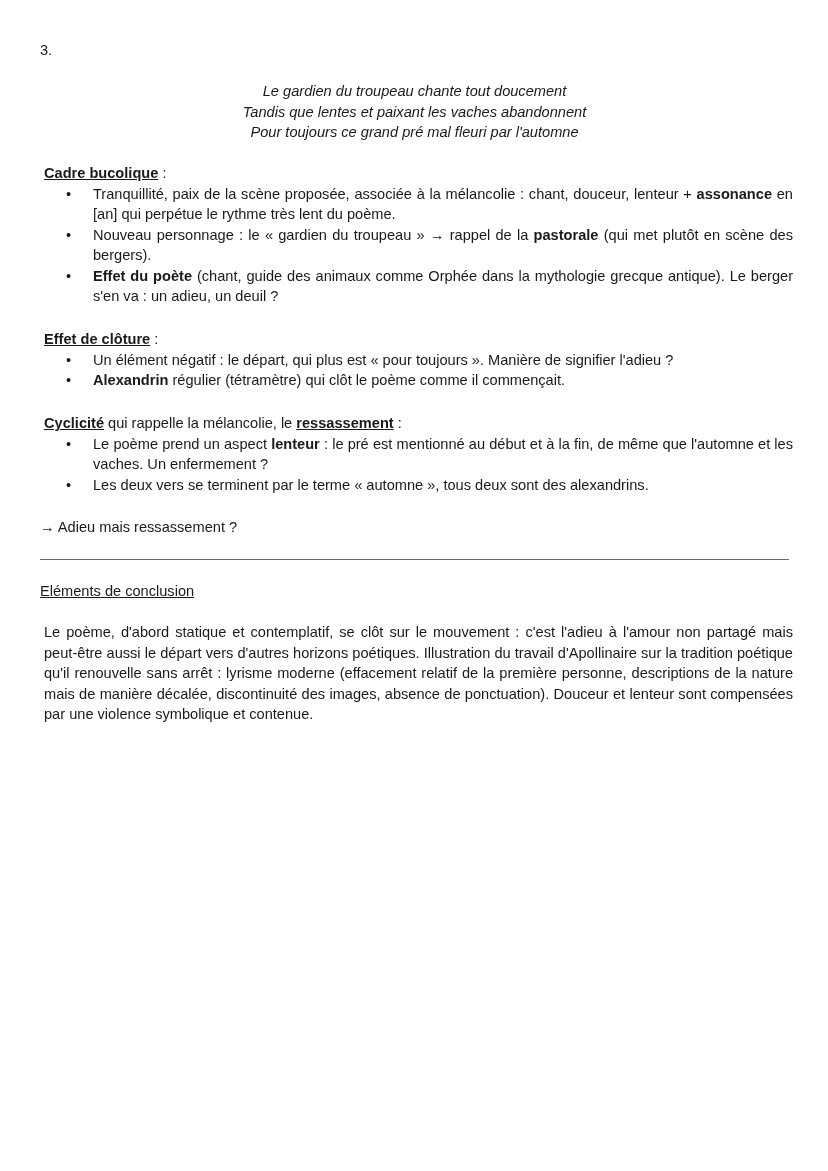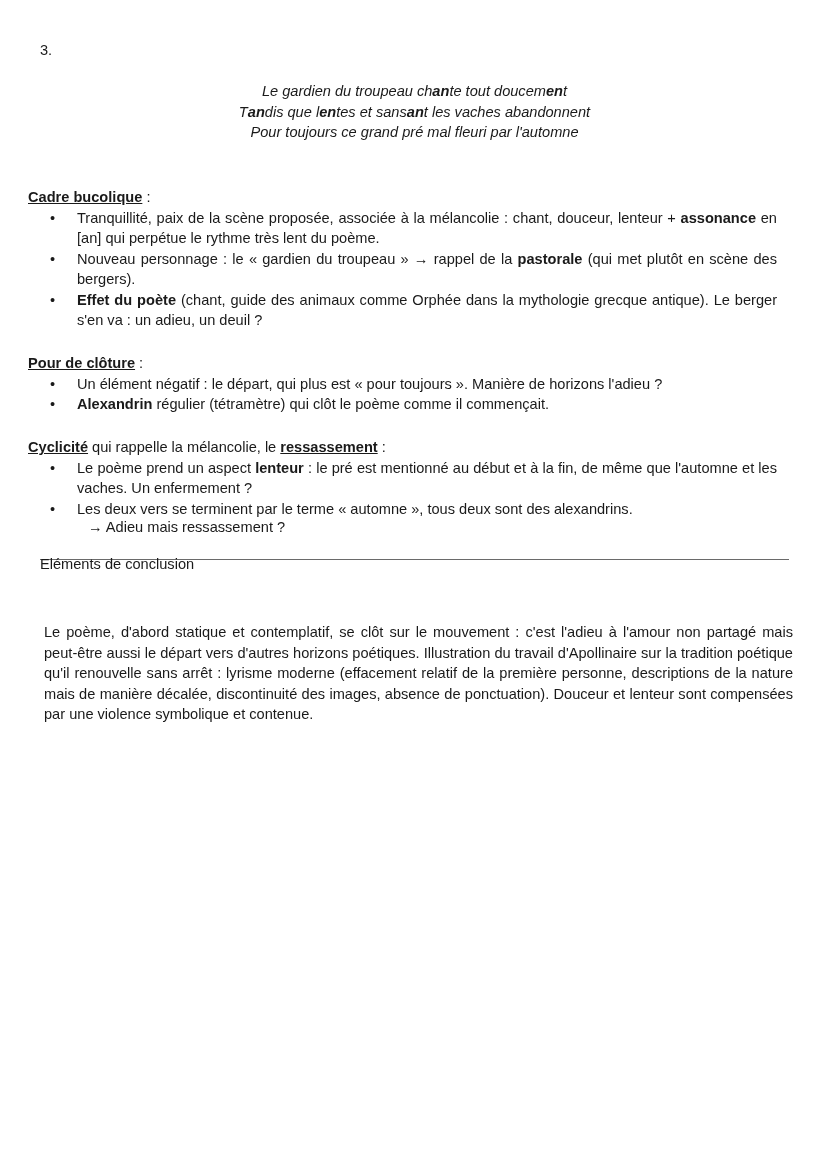--- a/index.html
+++ b/index.html
@@ -6,55 +6,55 @@
     body {
       width: 828px; height: 1171px; position: relative; overflow: hidden;
       font-family: "Liberation Sans", "DejaVu Sans", sans-serif;
       color: #1a1a1a;
       font-size: 14.6px;
       line-height: 20.5px;
     }
     .num { position: absolute; left: 40px; top: 40px; }
     .poem { position: absolute; left: 40px; width: 749px; top: 81px; text-align: center; font-style: italic; }
     .poem .line { display: block; height: 20.5px; }
-    .poem b { font-weight: bold; }
-    .section { position: absolute; left: 28px; width: 749px; margin-top: 24px; }
+    .poem b { font-weight: normal; }
+    .section { position: absolute; left: 44px; width: 749px; }
     .heading { display: block; }
     .u { text-decoration: underline; font-weight: bold; }
     ul { list-style: none; margin: 0; padding: 0; }
     li { position: relative; padding-left: 49px; text-align: justify; }
     li .bullet { position: absolute; left: 22px; top: 0; }
-    .arrow-line { position: absolute; left: 40px; top: 517px; margin-left: 48px; }
+    .arrow-line { position: absolute; left: 40px; top: 517px; }
     .divider { position: absolute; left: 40px; top: 559px; width: 749px; height: 0; border-top: 1.3px solid #6a6a6a; }
-    .concl-title { position: absolute; left: 40px; top: 554px; }
+    .concl-title { position: absolute; left: 40px; top: 581px; text-decoration: underline; }
     .concl-text { position: absolute; left: 44px; top: 622px; width: 749px; text-align: justify; }
   </style>
 </head>
 <body>
 
 <div class="num">3.</div>
 
 <div class="poem" id="poem">
     <span class="line"><span>Le gardien du troupeau ch</span><b>an</b><span>te tout doucem</span><b>en</b><span>t</span></span>
-    <span class="line"><span>T</span><b>an</b><span>dis que l</span><b>en</b><span>tes et sans</span><b>an</b><span>t les vaches abandonnent</span></span>
+    <span class="line"><span>T</span><b>an</b><span>dis que l</span><b>en</b><span>tes et paix</span><b>an</b><span>t les vaches abandonnent</span></span>
     <span class="line"><span>Pour toujours ce grand pré mal fleuri par l'automne</span></span>
   </div>
 
 <div class="section" id="sec0" style="top:163px;">
     <div class="heading"><span class="u">Cadre bucolique</span><span> :</span></div>
     <ul>
       <li><span class="bullet">•</span><span>Tranquillité, paix de la scène proposée, associée à la mélancolie : chant, douceur, lenteur + </span><b>assonance</b><span> en [an] qui perpétue le rythme très lent du poème.</span></li>
       <li><span class="bullet">•</span><span>Nouveau personnage : le « gardien du troupeau » → rappel de la </span><b>pastorale</b><span> (qui met plutôt en scène des bergers).</span></li>
       <li><span class="bullet">•</span><b>Effet du poète</b><span> (chant, guide des animaux comme Orphée dans la mythologie grecque antique). Le berger s'en va : un adieu, un deuil ?</span></li>
     </ul>
   </div>
 <div class="section" id="sec1" style="top:329px;">
-    <div class="heading"><span class="u">Pour de clôture</span><span> :</span></div>
+    <div class="heading"><span class="u">Effet de clôture</span><span> :</span></div>
     <ul>
-      <li><span class="bullet">•</span><span>Un élément négatif : le départ, qui plus est « pour toujours ». Manière de horizons l'adieu ?</span></li>
+      <li><span class="bullet">•</span><span>Un élément négatif : le départ, qui plus est « pour toujours ». Manière de signifier l'adieu ?</span></li>
       <li><span class="bullet">•</span><b>Alexandrin</b><span> régulier (tétramètre) qui clôt le poème comme il commençait.</span></li>
     </ul>
   </div>
 <div class="section" id="sec2" style="top:413px;">
     <div class="heading"><span class="u">Cyclicité</span><span> qui rappelle la mélancolie, le </span><span class="u">ressassement</span><span> :</span></div>
     <ul>
       <li><span class="bullet">•</span><span>Le poème prend un aspect </span><b>lenteur</b><span> : le pré est mentionné au début et à la fin, de même que l'automne et les vaches. Un enfermement ?</span></li>
       <li><span class="bullet">•</span><span>Les deux vers se terminent par le terme « automne », tous deux sont des alexandrins.</span></li>
     </ul>
   </div>

